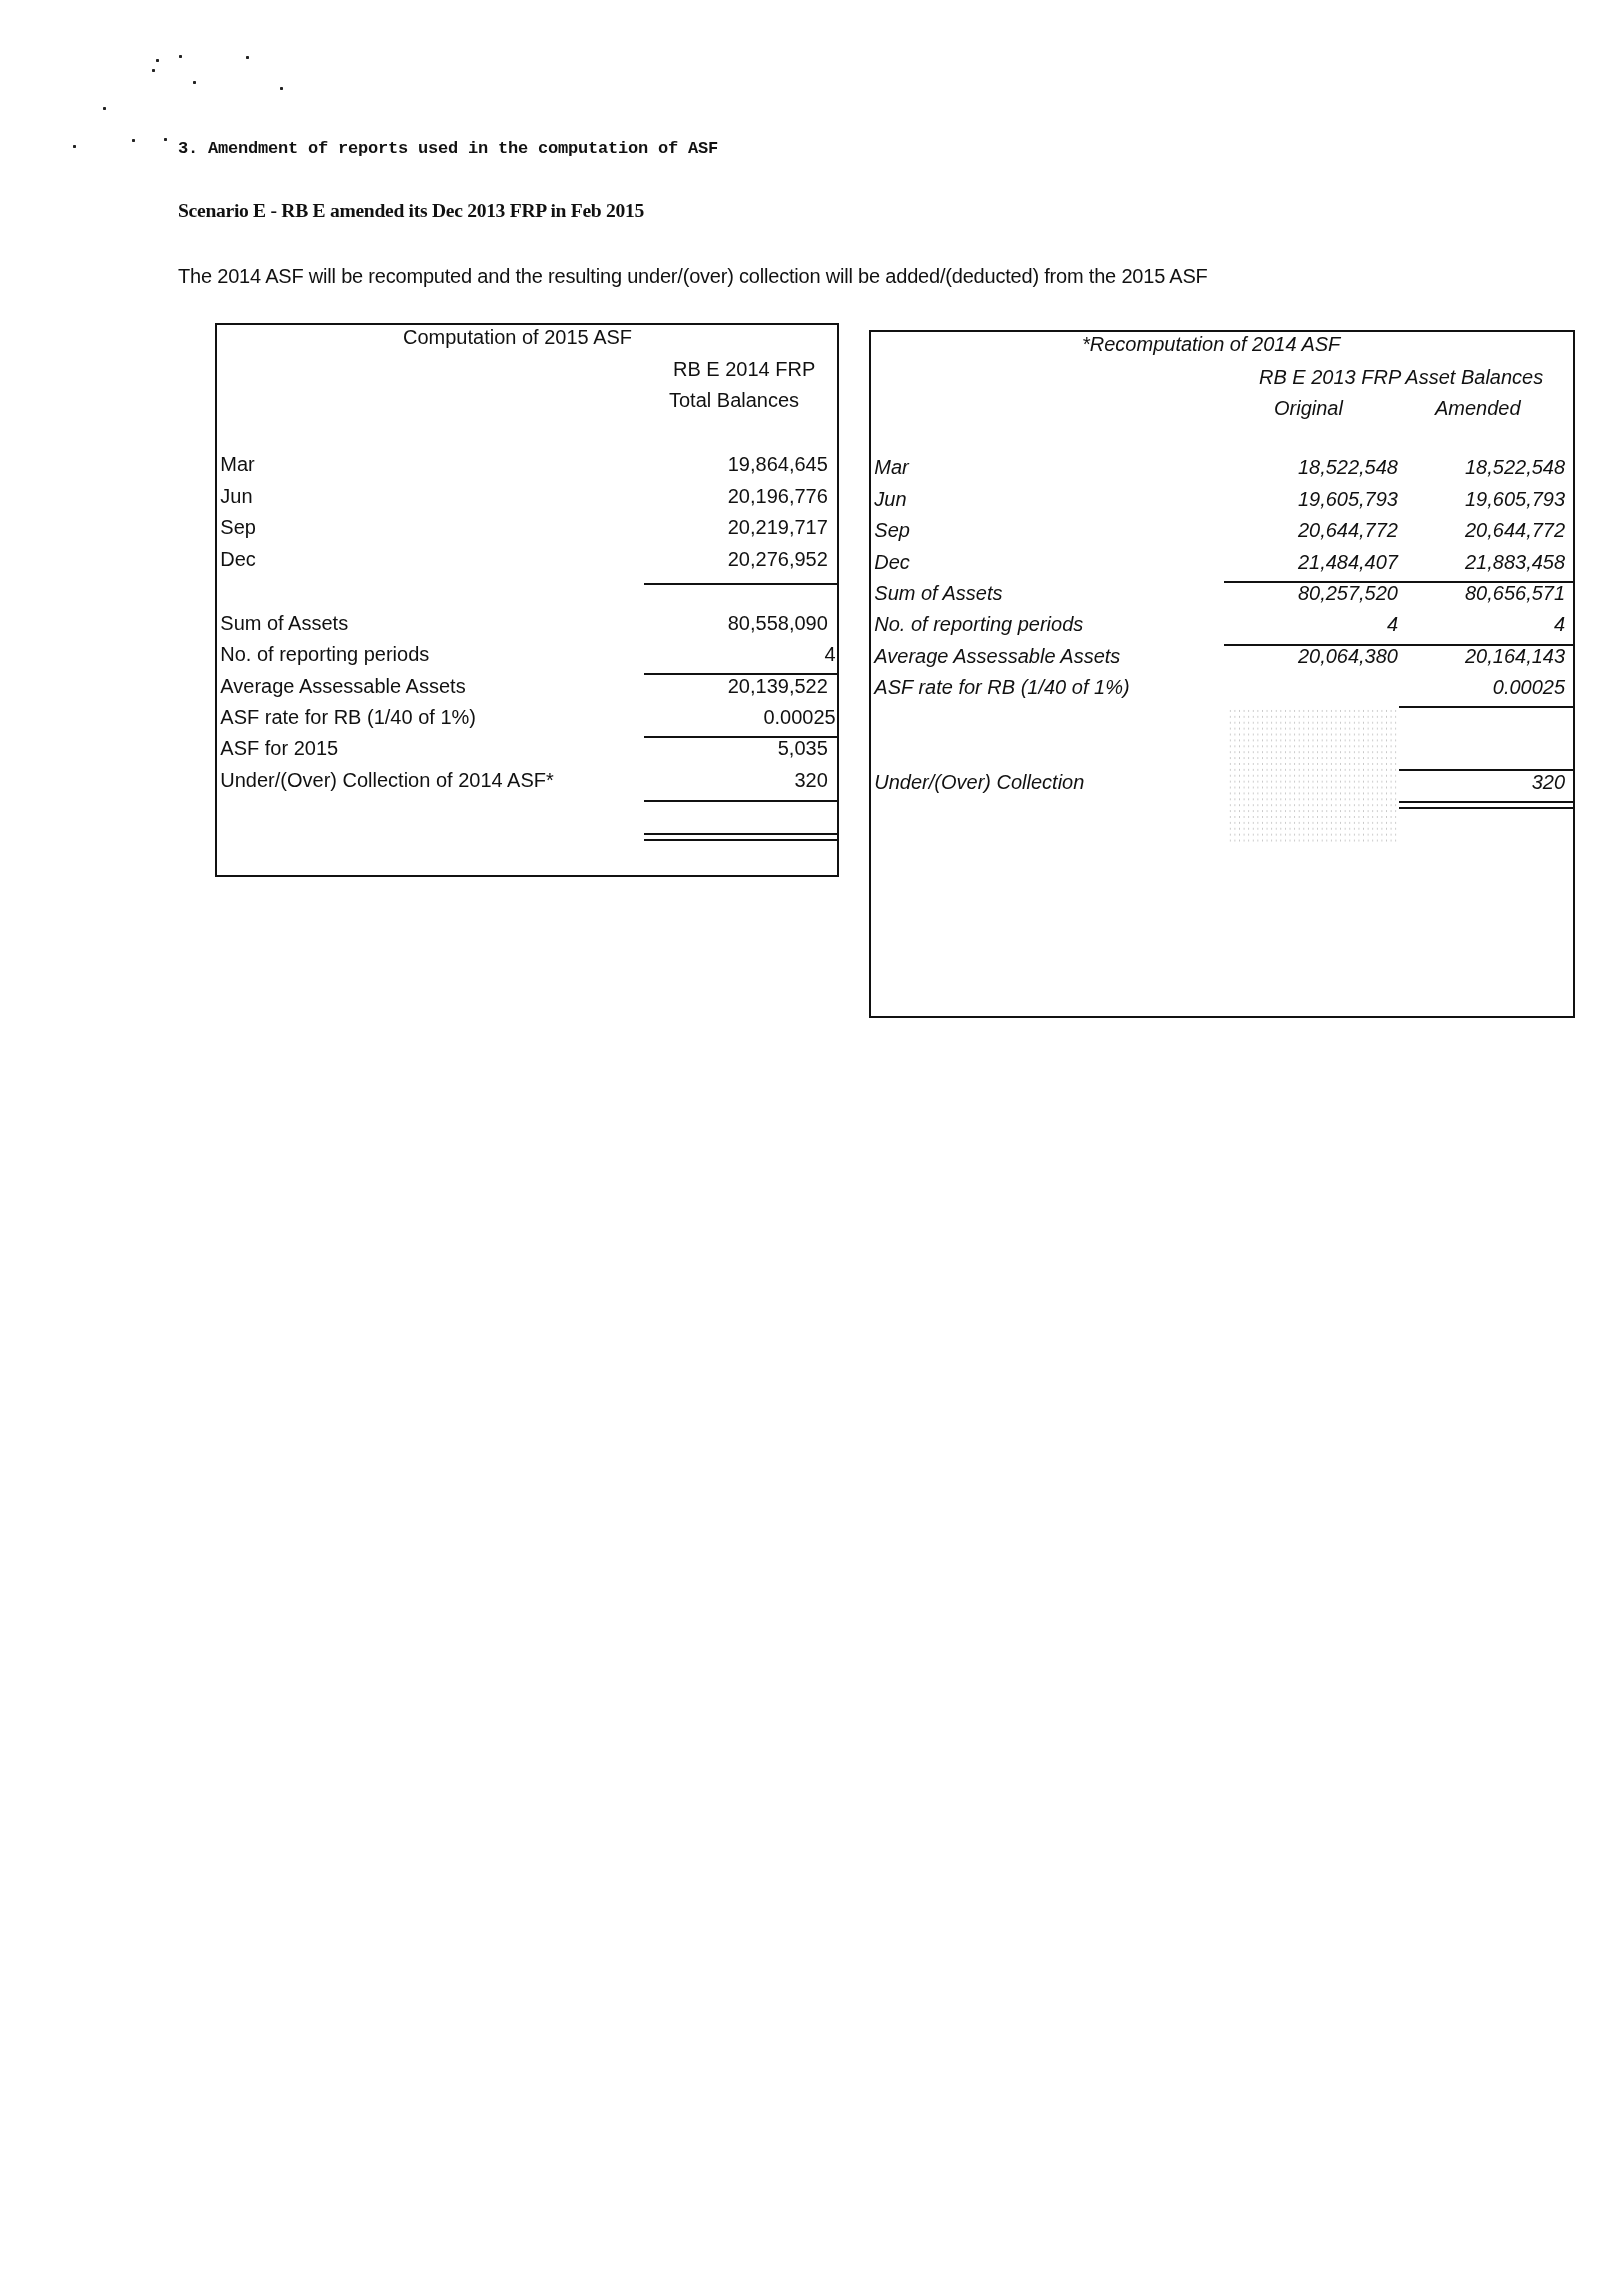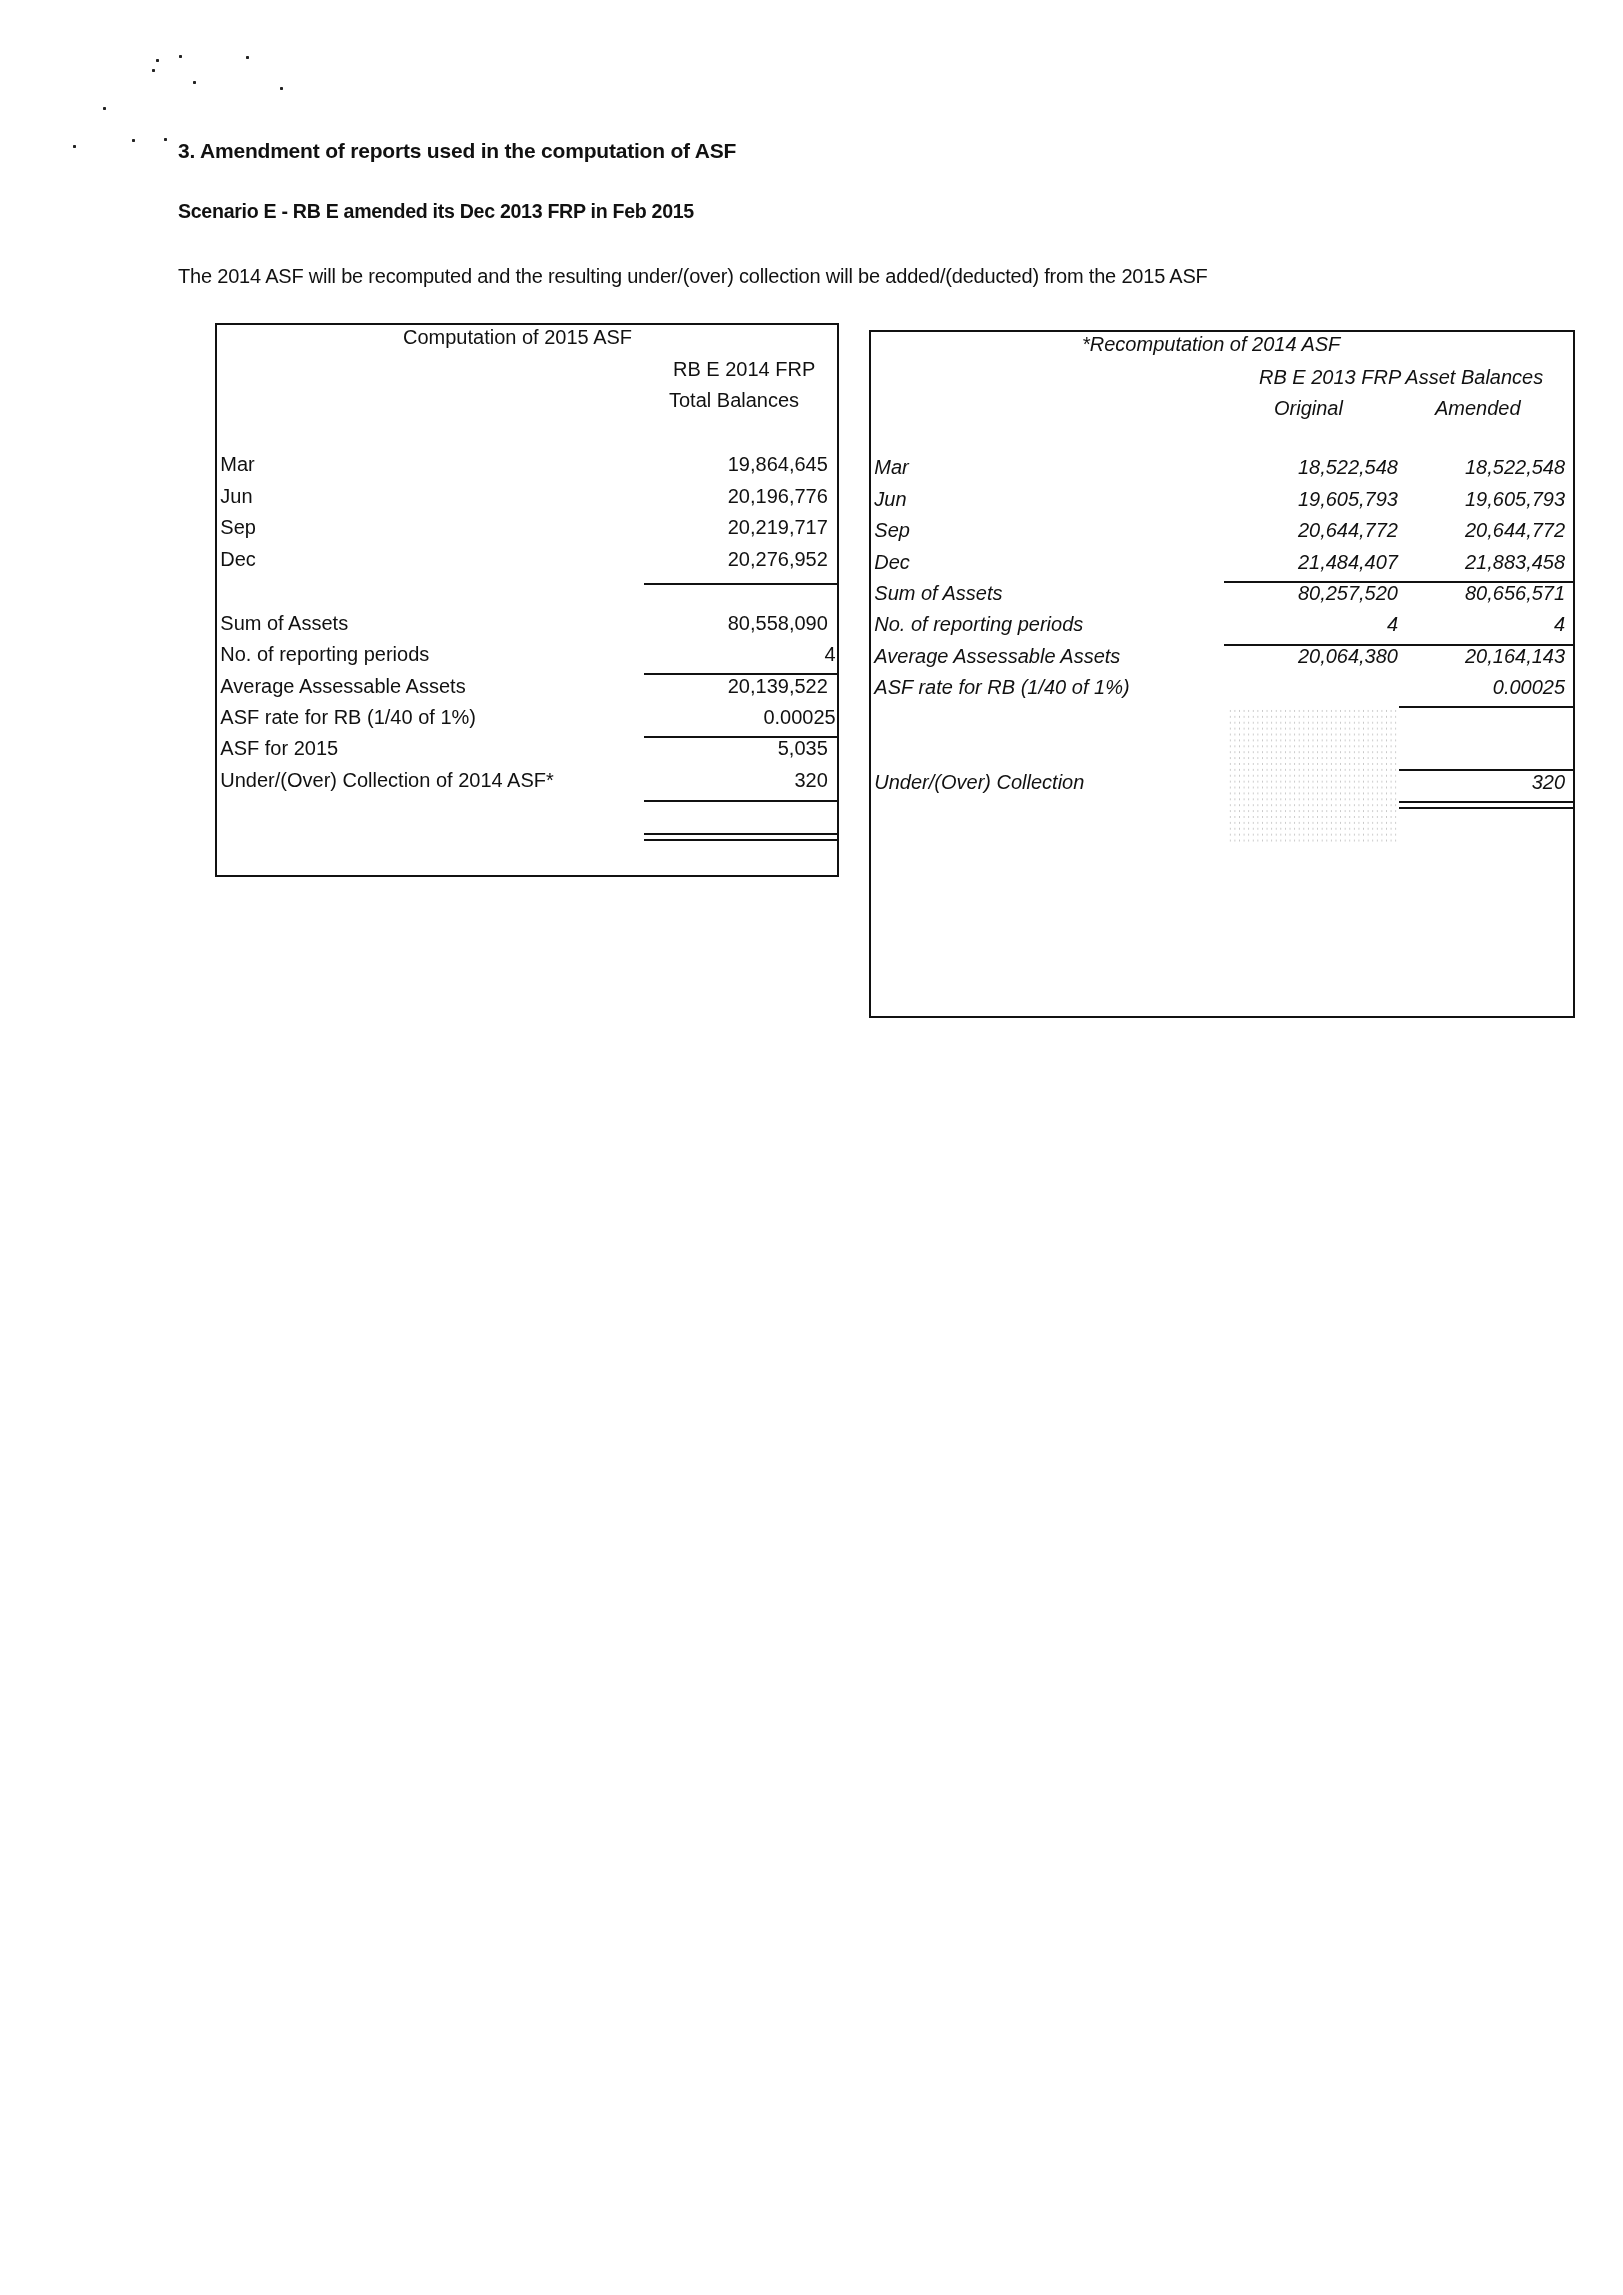--- a/index.html
+++ b/index.html
@@ -3,25 +3,25 @@
 <meta charset="utf-8">
 <style>
   html, body { margin: 0; padding: 0; background: #ffffff; }
   body {
     width: 1623px; height: 2295px; position: relative; overflow: hidden;
     font-family: "Liberation Sans", sans-serif; color: #111111;
   }
   .speck { position: absolute; width: 2.6px; height: 3.3px; background: #222; border-radius: 0.7px; }
   .heading {
     position: absolute; left: 178px; top: 139px;
-    font-size: 21px; font-weight: bold; letter-spacing: -0.2px;
+    font-size: 17px; font-weight: bold; letter-spacing: -0.2px; font-family: Liberation Mono, monospace;
   }
   .subheading {
     position: absolute; left: 178px; top: 200px;
-    font-size: 19.6px; font-weight: bold; letter-spacing: -0.3px;
+    font-size: 19.6px; font-weight: bold; letter-spacing: -0.3px; font-family: Liberation Serif, serif;
   }
   .intro {
     position: absolute; left: 178px; top: 265px;
     font-size: 20px; letter-spacing: -0.2px;
   }
   .panel {
     position: absolute; border: 2px solid #111; box-sizing: border-box;
     font-size: 20px;
   }
   .panel-left { left: 215px; top: 323px; width: 624px; height: 554px; }

